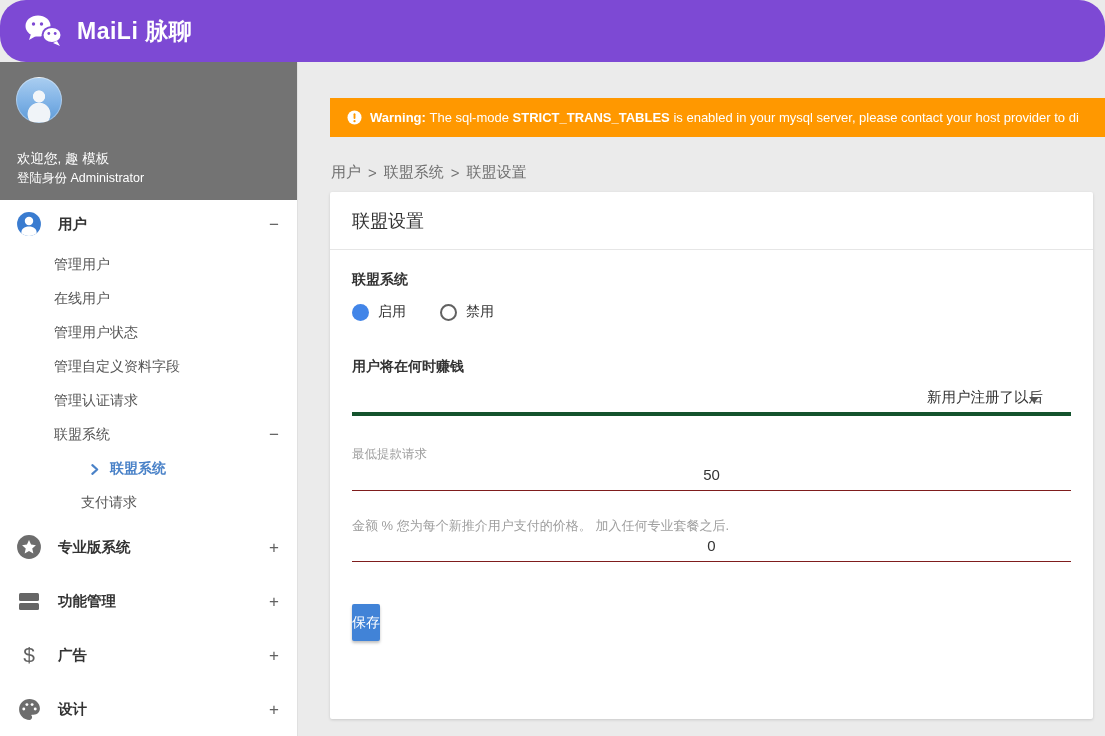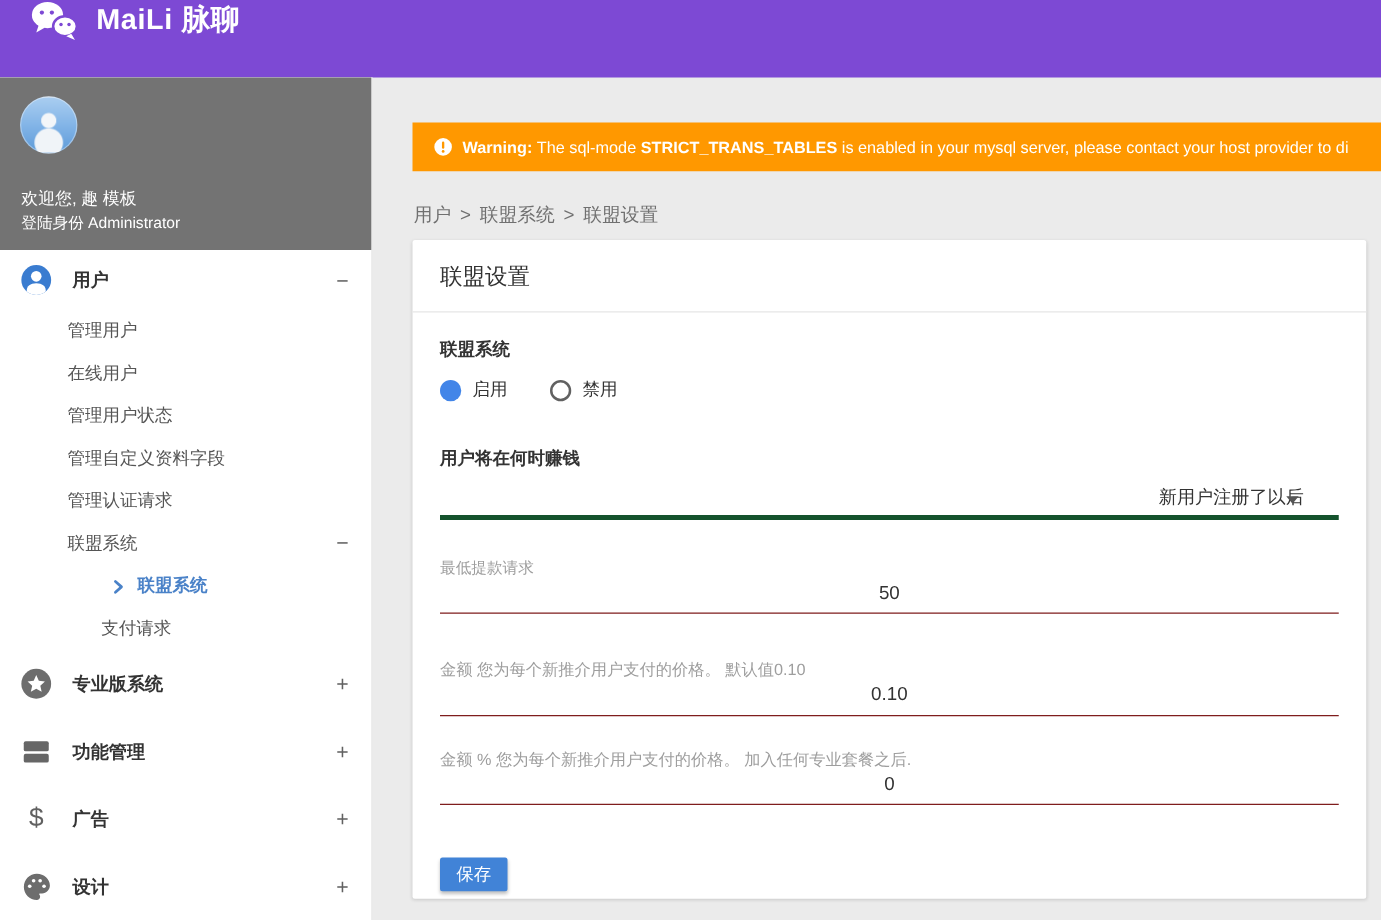--- a/index.html
+++ b/index.html
@@ -5,21 +5,21 @@
   * { margin:0; padding:0; box-sizing:border-box; }
   html,body { width:1105px; height:736px; overflow:hidden; }
   body {
     font-family:"Liberation Sans","DejaVu Sans",sans-serif;
     background:#ebebeb; position:relative; color:#333;
   }
 
   
   .topbar {
     position:absolute; top:0; left:0; width:1105px; height:62px;
-    background:#7d49d4; display:flex; padding-left:24px;
+    background:#7d49d4; display:flex; align-items:center; padding-left:24px;border-radius:26px;
   }
   .topbar .brand-title {
     color:#fff; font-size:23px; font-weight:bold; margin-left:13px; letter-spacing:.5px;
   }
 
   
   .sidebar {
     position:absolute; top:62px; left:0; width:298px; height:674px;
     background:#fff; border-right:1px solid #e0e0e0;
   }
@@ -110,21 +110,21 @@
   .f2 { margin-top:37px; padding-bottom:8px; }
   .f3 { margin-top:27px; padding-bottom:7px; }
   .field-label { font-size:12.5px; color:#9e9e9e; line-height:15px; }
   .field .fl2 { font-size:13px; }
   .field-input {
     display:block; width:100%; border:none; outline:none; background:transparent;
     font-family:inherit; font-size:15px; color:#333; margin-top:3px; height:18px; padding:0;text-align:center;
   }
 
   .save-btn {
-    margin-top:42px; height:27px; padding:0 13px; border:none; border-radius:2px;
+    margin-top:42px; height:37px; padding:0 0; border:none; border-radius:2px;
     background:#4183d7; color:#fff; font-size:14px; font-family:inherit; cursor:pointer;
     box-shadow:0 2px 3px rgba(0,0,0,.25);
   }
 </style>
 </head>
 <body>
 
 <div class="topbar">
   <span style="display:flex">
     <svg width="40" height="34" viewBox="0 0 40 34">
@@ -295,24 +295,20 @@
         <span class="select-value">新用户注册了以后</span>
         <span class="caret"></span>
       </div>
     </div>
 
     <div class="field f1">
       <div class="field-label">最低提款请求</div>
       <input class="field-input" value="50" style="">
     </div>
 
-    <div class="field f2">
-      <div class="field-label fl2">金额 您为每个新推介用户支付的价格。 默认值0.10</div>
-      <input class="field-input" value="0.10" style="">
-    </div>
 
     <div class="field f3">
       <div class="field-label fl2">金额 % 您为每个新推介用户支付的价格。 加入任何专业套餐之后.</div>
       <input class="field-input" value="0" style="">
     </div>
 
     <button class="save-btn">保存</button>
 
   </div>
 </div>

